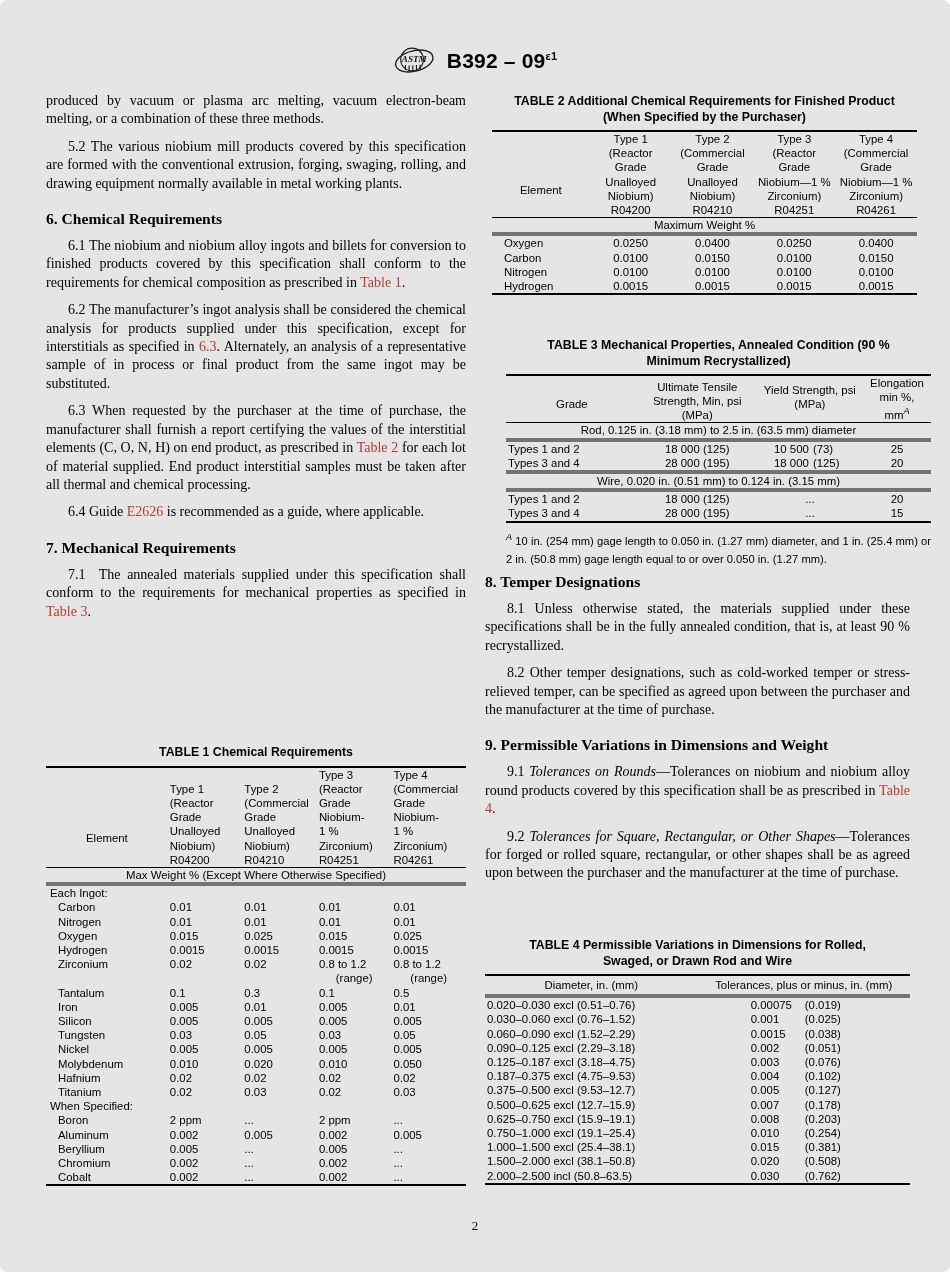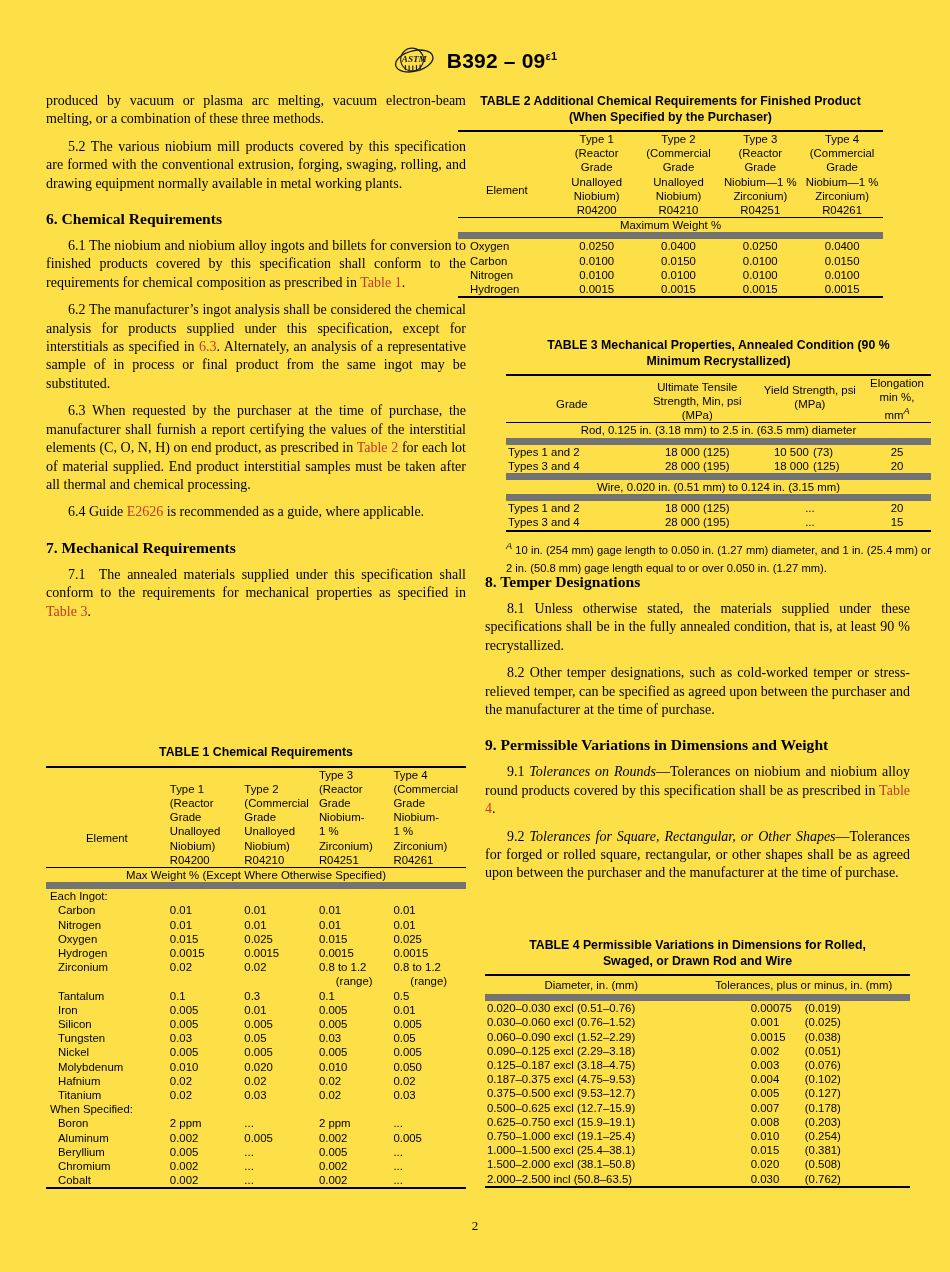--- a/index.html
+++ b/index.html
@@ -4,24 +4,25 @@
 <style>
   html, body {
     margin: 0;
     padding: 0;
     background: #ffffff;
   }
   .page {
     position: relative;
     width: 950px;
     height: 1272px;
-    background: #fde047;
+    background: #e5e5e5;
     font-family: "Liberation Serif", serif;
     color: #000000;
     overflow: hidden;
+    border-radius: 7px;
   }
 
   
   .doc-header {
     position: absolute;
     top: 40px;
     left: 0;
     width: 950px;
     height: 42px;
     display: flex;
@@ -89,21 +90,21 @@
     font-size: 11.4px;
     line-height: 14.2px;
   }
   table.astm td, table.astm th {
     padding: 0 2px;
     font-weight: normal;
     vertical-align: bottom;
   }
   .rule-top   { border-top: 2.2px solid #000; }
   .rule-bot   { border-bottom: 2.2px solid #000; }
-  .rule-thin  { border-bottom: 7px solid #737373; }
+  .rule-thin  { border-bottom: 4px solid #737373; }
   .rule-thin-t{ border-top: 1px solid #000; }
   .ctr { text-align: center; }
   .lft { text-align: left; }
   .hdr-cell { vertical-align: bottom; padding-bottom: 2px; }
   .span-row td {
     text-align: center;
     padding: 1.5px 2px;
   }
   .el-indent  { padding-left: 12px !important; }
   .el-indent2 { padding-left: 4px !important; }
@@ -365,21 +366,21 @@
             <td class="lft el-indent rule-bot">Cobalt</td>
             <td class="lft rule-bot">0.002</td>
             <td class="lft rule-bot">...</td>
             <td class="lft rule-bot">0.002</td>
             <td class="lft rule-bot">...</td>
           </tr>
       </tbody>
     </table>
   </div>
 
-  <div class="blk" style="left:458px; top:94px; width:425px;">
+  <div class="blk" style="left:492px; top:94px; width:425px;">
     <div class="tbl-title">
       <div>TABLE 2 Additional Chemical Requirements for Finished Product</div>
       <div>(When Specified by the Purchaser)</div>
     </div>
     <table class="astm t2">
       <colgroup>
           <col class="c0">
           <col class="cx">
           <col class="cx">
           <col class="cx">

